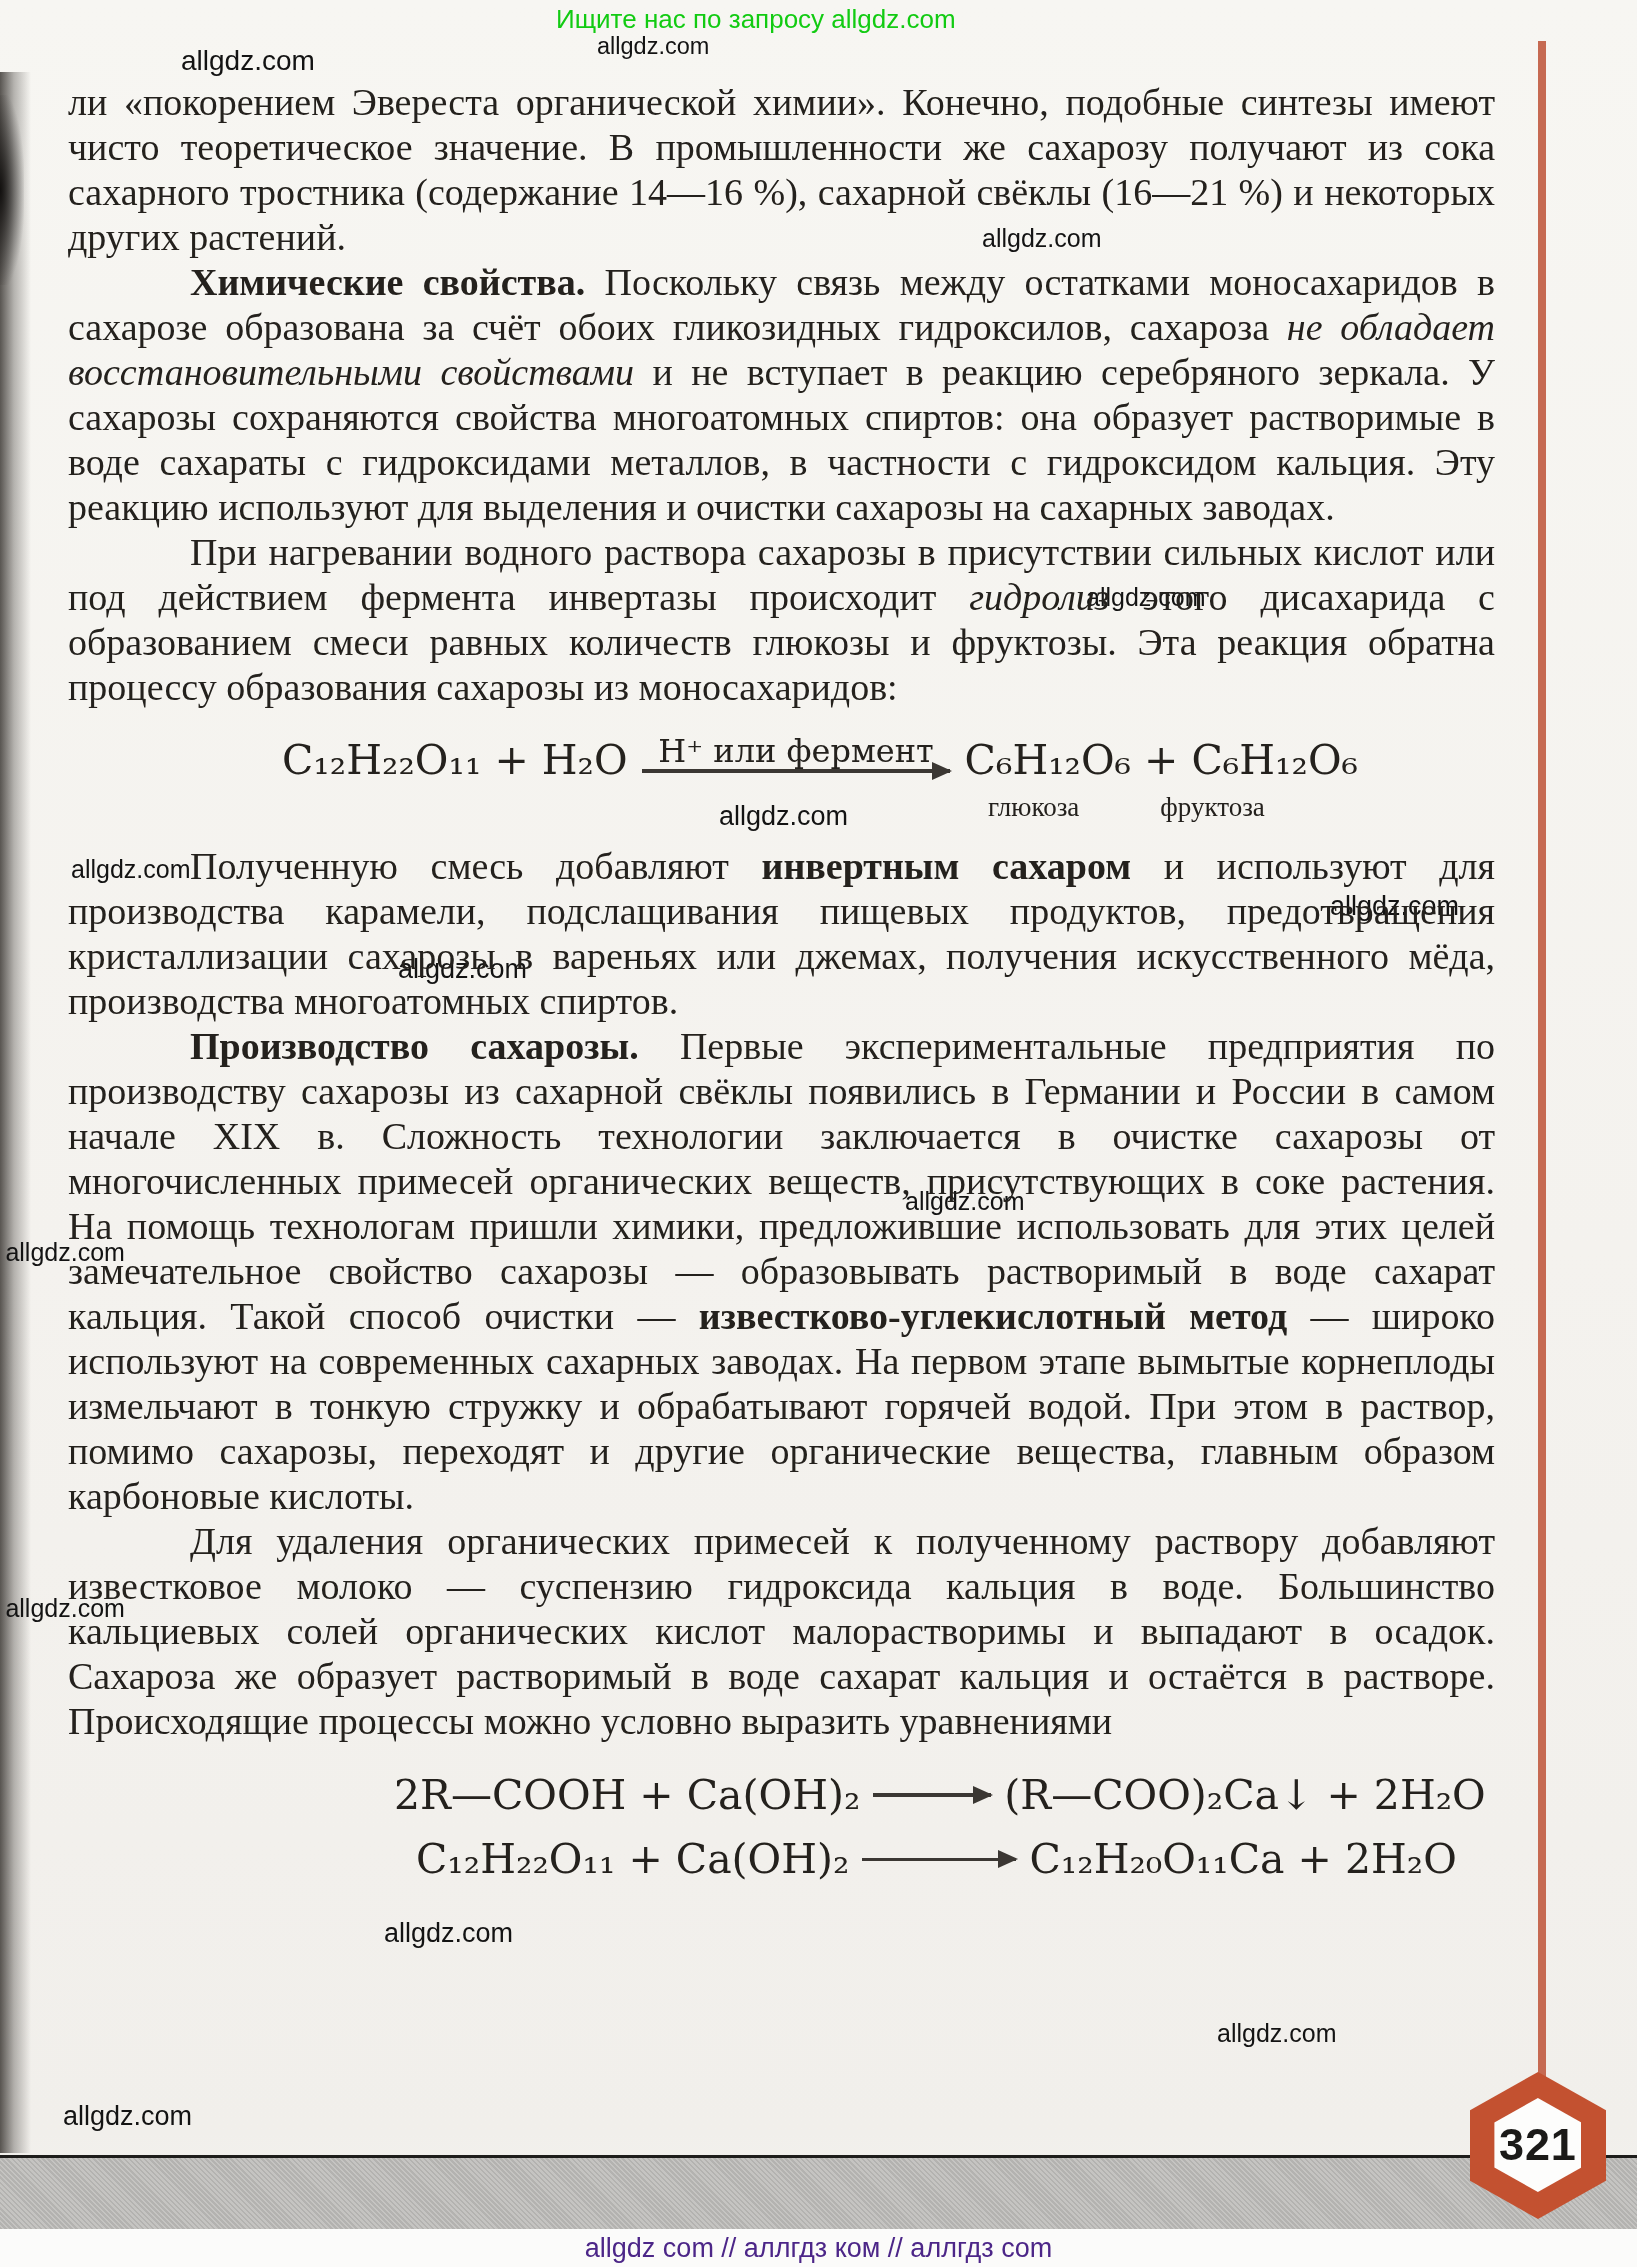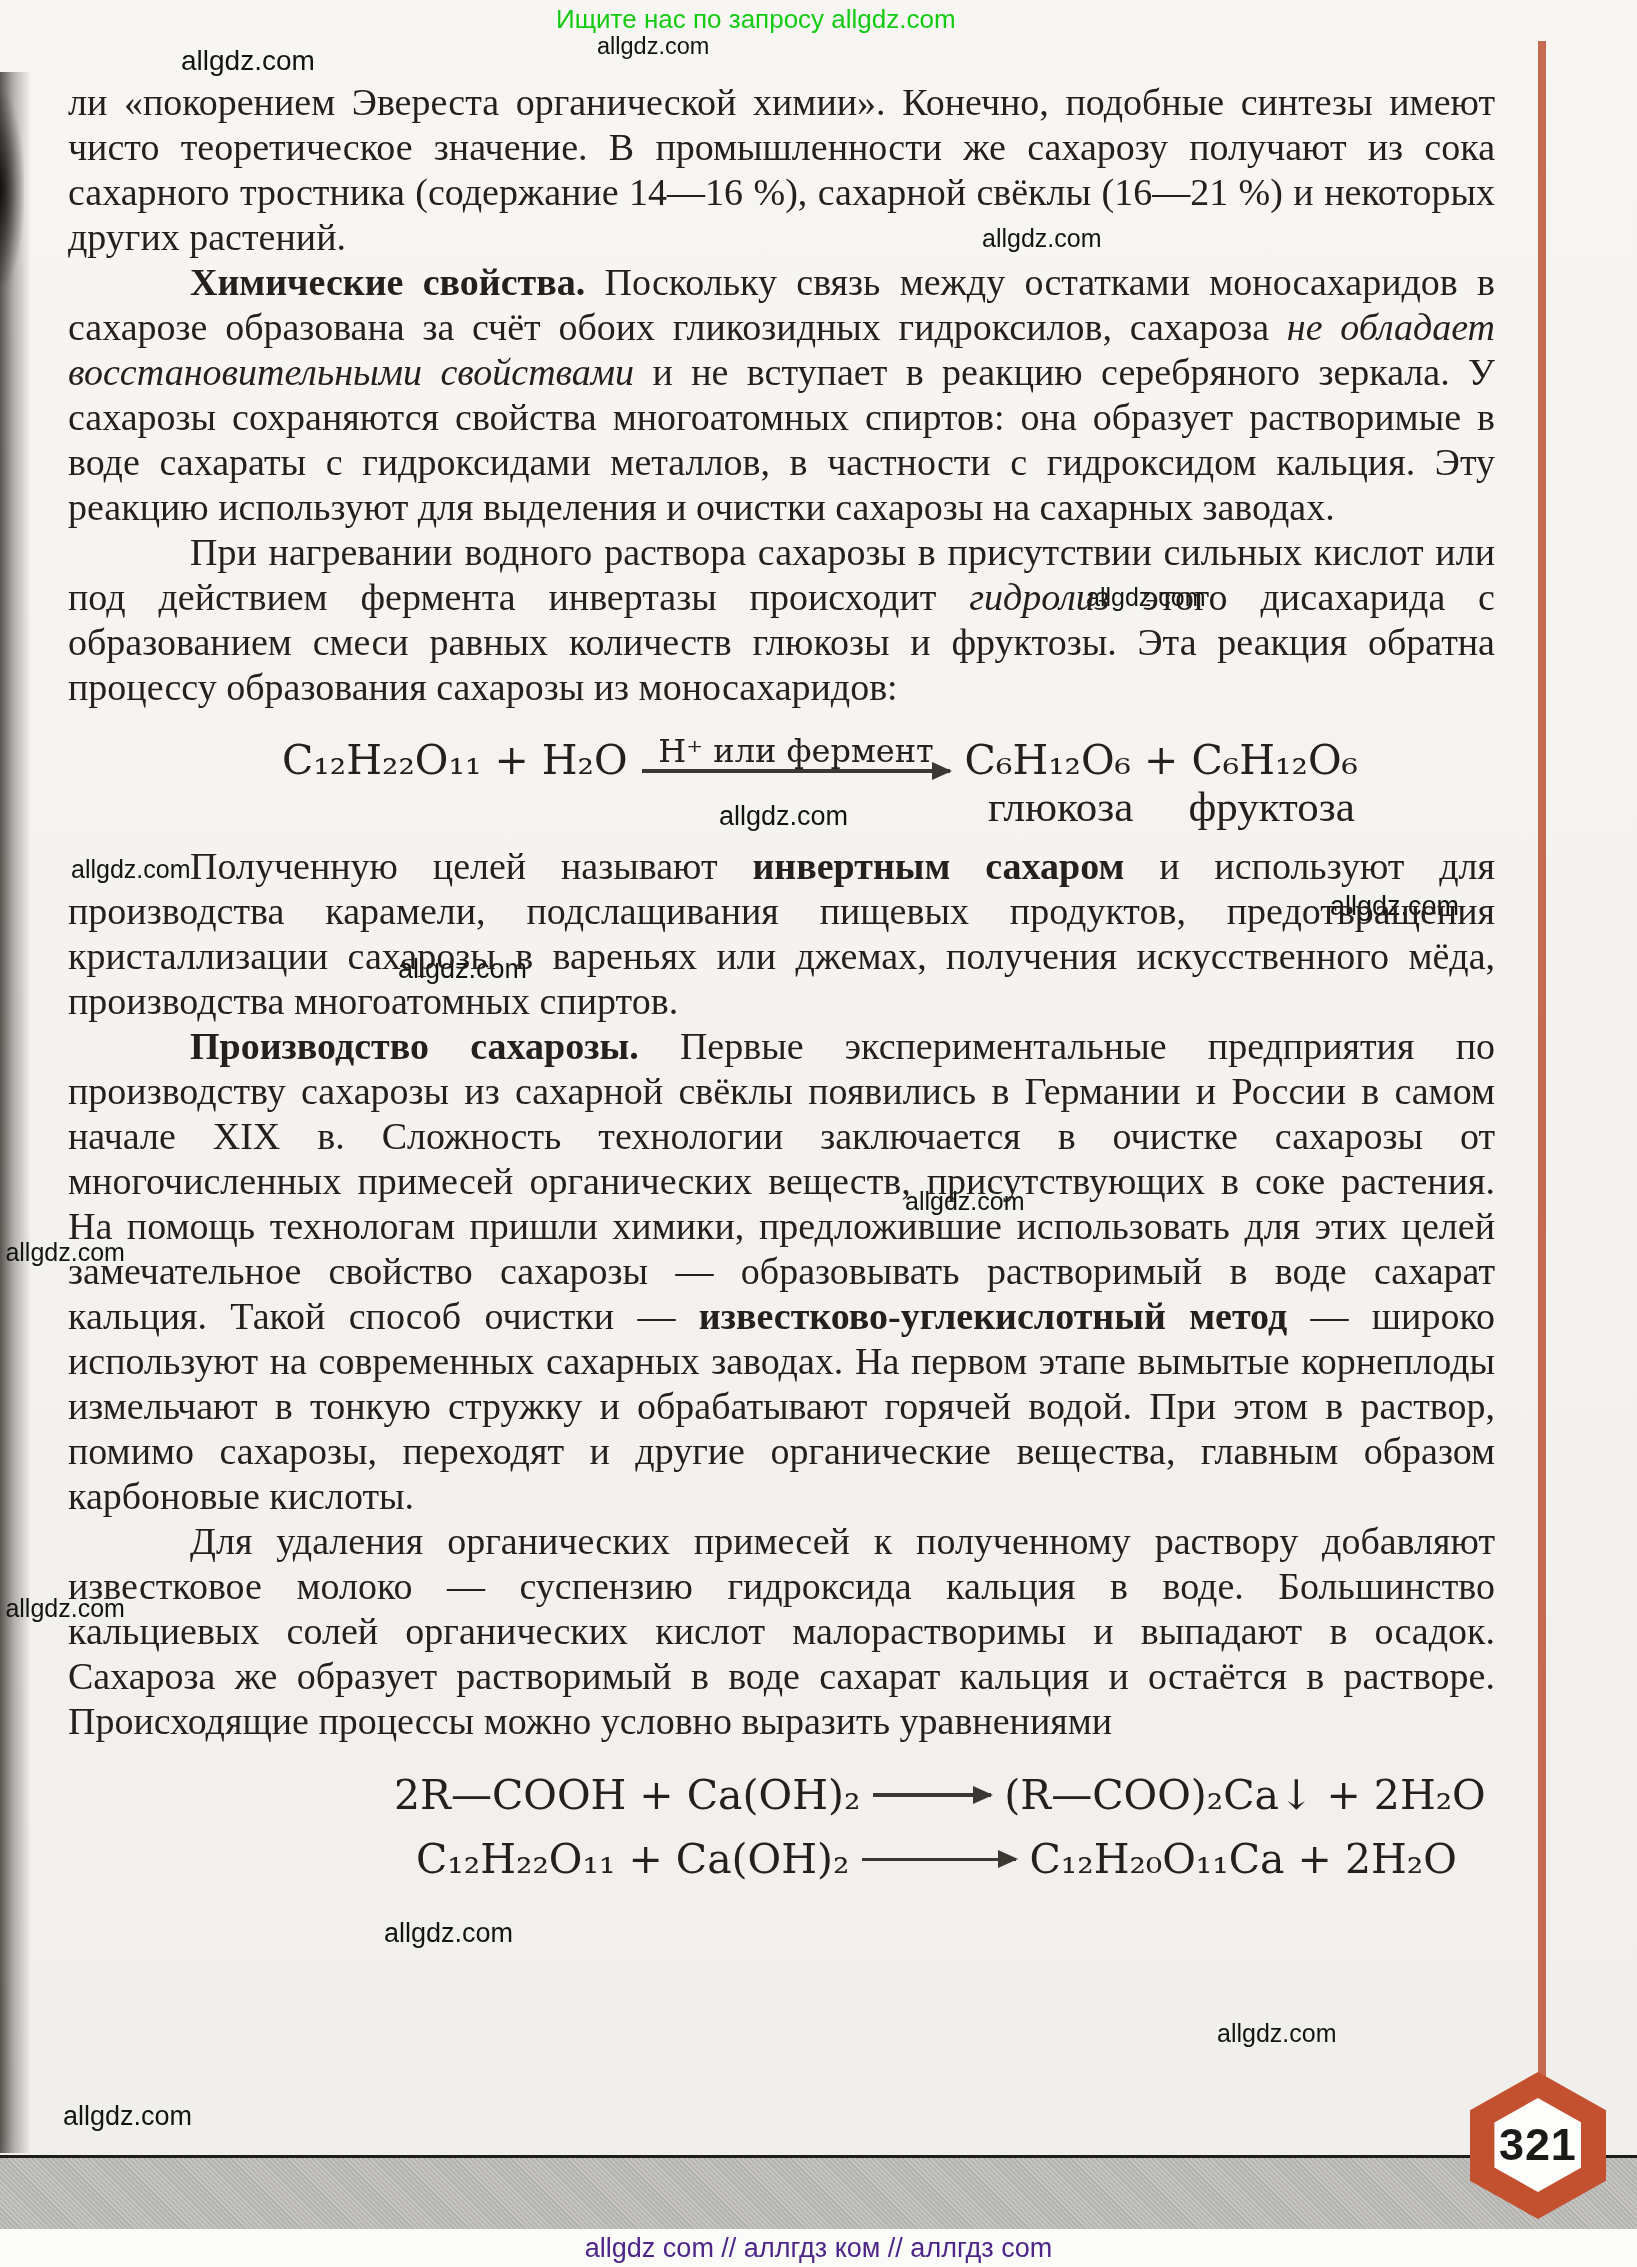--- a/index.html
+++ b/index.html
@@ -65,21 +65,21 @@
   .rxn-arrow { position:relative; display:inline-block; height:3.6px; background:#3b3733; }
   .rxn-arrow::after {
     content:''; position:absolute; right:-1.8px; top:50%; transform:translateY(-50%);
     width:0; height:0; border-left:20px solid #3b3733;
     border-top:9px solid transparent; border-bottom:9px solid transparent;
   }
   .aw340 { width:308px; margin-top:1.8px; }
   .aw130 { width:118px; }
   .aw170 { width:154px; }
   .right-group { display:flex; flex-direction:column; }
-  .sub-labels { display:flex; gap:55px; font-size:43px; line-height:42px; margin:0 0 0 23.5px; text-align:left;align-items:center;}
+  .sub-labels { display:flex; gap:81px; font-size:27px; line-height:42px; margin:0 0 0 23.5px; text-align:left;align-items:center;}
   .eq-simple { display:flex; align-items:center; gap:13px; text-align:left; }
   .eq2 { margin:25px 0 0 326px; }
   .eq3 { margin:12.7px 0 0 348px; }
   
   .margin-rule { position:absolute; left:1538px; top:41px; width:8.1px; height:2038px; background:#c66a52; z-index:2; }
   .hex-badge  { position:absolute; left:1470px; top:2072px; width:136px; height:147px; z-index:3; }
   .hex-outer  { width:100%; height:100%; background:#c35130;
                 clip-path:polygon(50% 0%,100% 26%,100% 74%,50% 100%,0% 74%,0% 26%); }
   .hex-inner  { position:absolute; left:24.4px; top:26px; width:87px; height:94px; background:#fdfdfc;
                 clip-path:polygon(50% 0%,100% 26%,100% 74%,50% 100%,0% 74%,0% 26%);
@@ -136,21 +136,21 @@
       </span>
       <span class="right-group">
         <span class="formula">C₆H₁₂O₆ + C₆H₁₂O₆</span>
         <span class="sub-labels">
           <span>глюкоза</span>
           <span>фруктоза</span>
         </span>
       </span>
     </div>
 
-    <p class="indent"><span>Полученную целей называют </span><span class="b">инвертным сахаром</span><span> и используют для производства карамели, подслащивания пищевых продуктов, предотвращения кристаллизации сахарозы в вареньях или джемах, получения искусственного мёда, производства многоатомных спиртов.</span></p>
+    <p class="indent"><span>Полученную смесь добавляют </span><span class="b">инвертным сахаром</span><span> и используют для производства карамели, подслащивания пищевых продуктов, предотвращения кристаллизации сахарозы в вареньях или джемах, получения искусственного мёда, производства многоатомных спиртов.</span></p>
 
     <p class="indent"><span class="b">Производство сахарозы.</span><span> Первые экспериментальные предприятия по производству сахарозы из сахарной свёклы появились в Германии и России в самом начале XIX в. Сложность технологии заключается в очистке сахарозы от многочисленных примесей органических веществ, присутствующих в соке растения. На помощь технологам пришли химики, предложившие использовать для этих целей замечательное свойство сахарозы — образовывать растворимый в воде сахарат кальция. Такой способ очистки — </span><span class="b">известково-углекислотный метод</span><span> — широко используют на современных сахарных заводах. На первом этапе вымытые корнеплоды измельчают в тонкую стружку и обрабатывают горячей водой. При этом в раствор, помимо сахарозы, переходят и другие органические вещества, главным образом карбоновые кислоты.</span></p>
 
     <p class="indent"><span>Для удаления органических примесей к полученному раствору добавляют известковое молоко — суспензию гидроксида кальция в воде. Большинство кальциевых солей органических кислот малорастворимы и выпадают в осадок. Сахароза же образует растворимый в воде сахарат кальция и остаётся в растворе. Происходящие процессы можно условно выразить уравнениями</span></p>
 
     <div class="eq-simple eq2">
       <span class="formula">2R—COOH + Ca(OH)₂</span>
       <span class="rxn-arrow aw130"></span>
       <span class="formula">(R—COO)₂Ca↓ + 2H₂O</span>
     </div>

